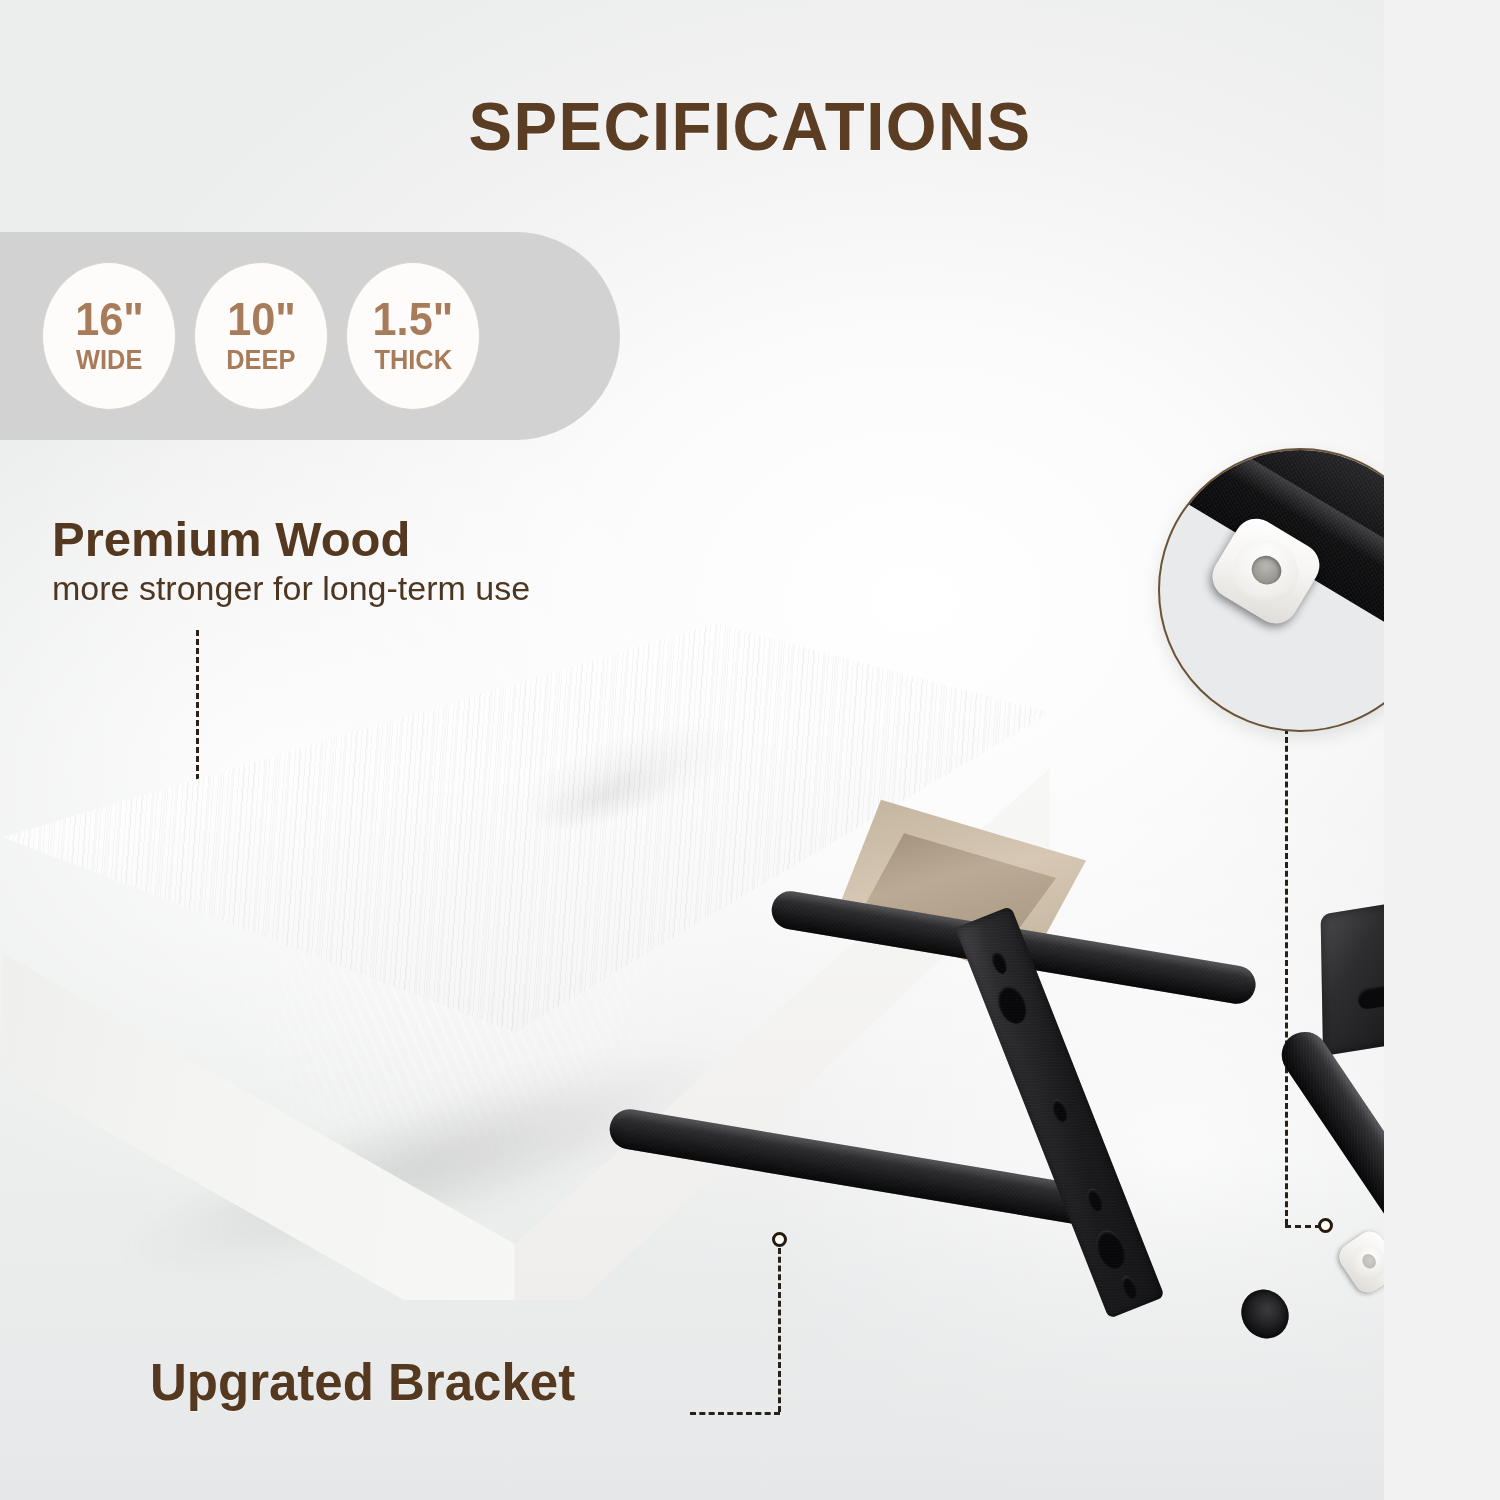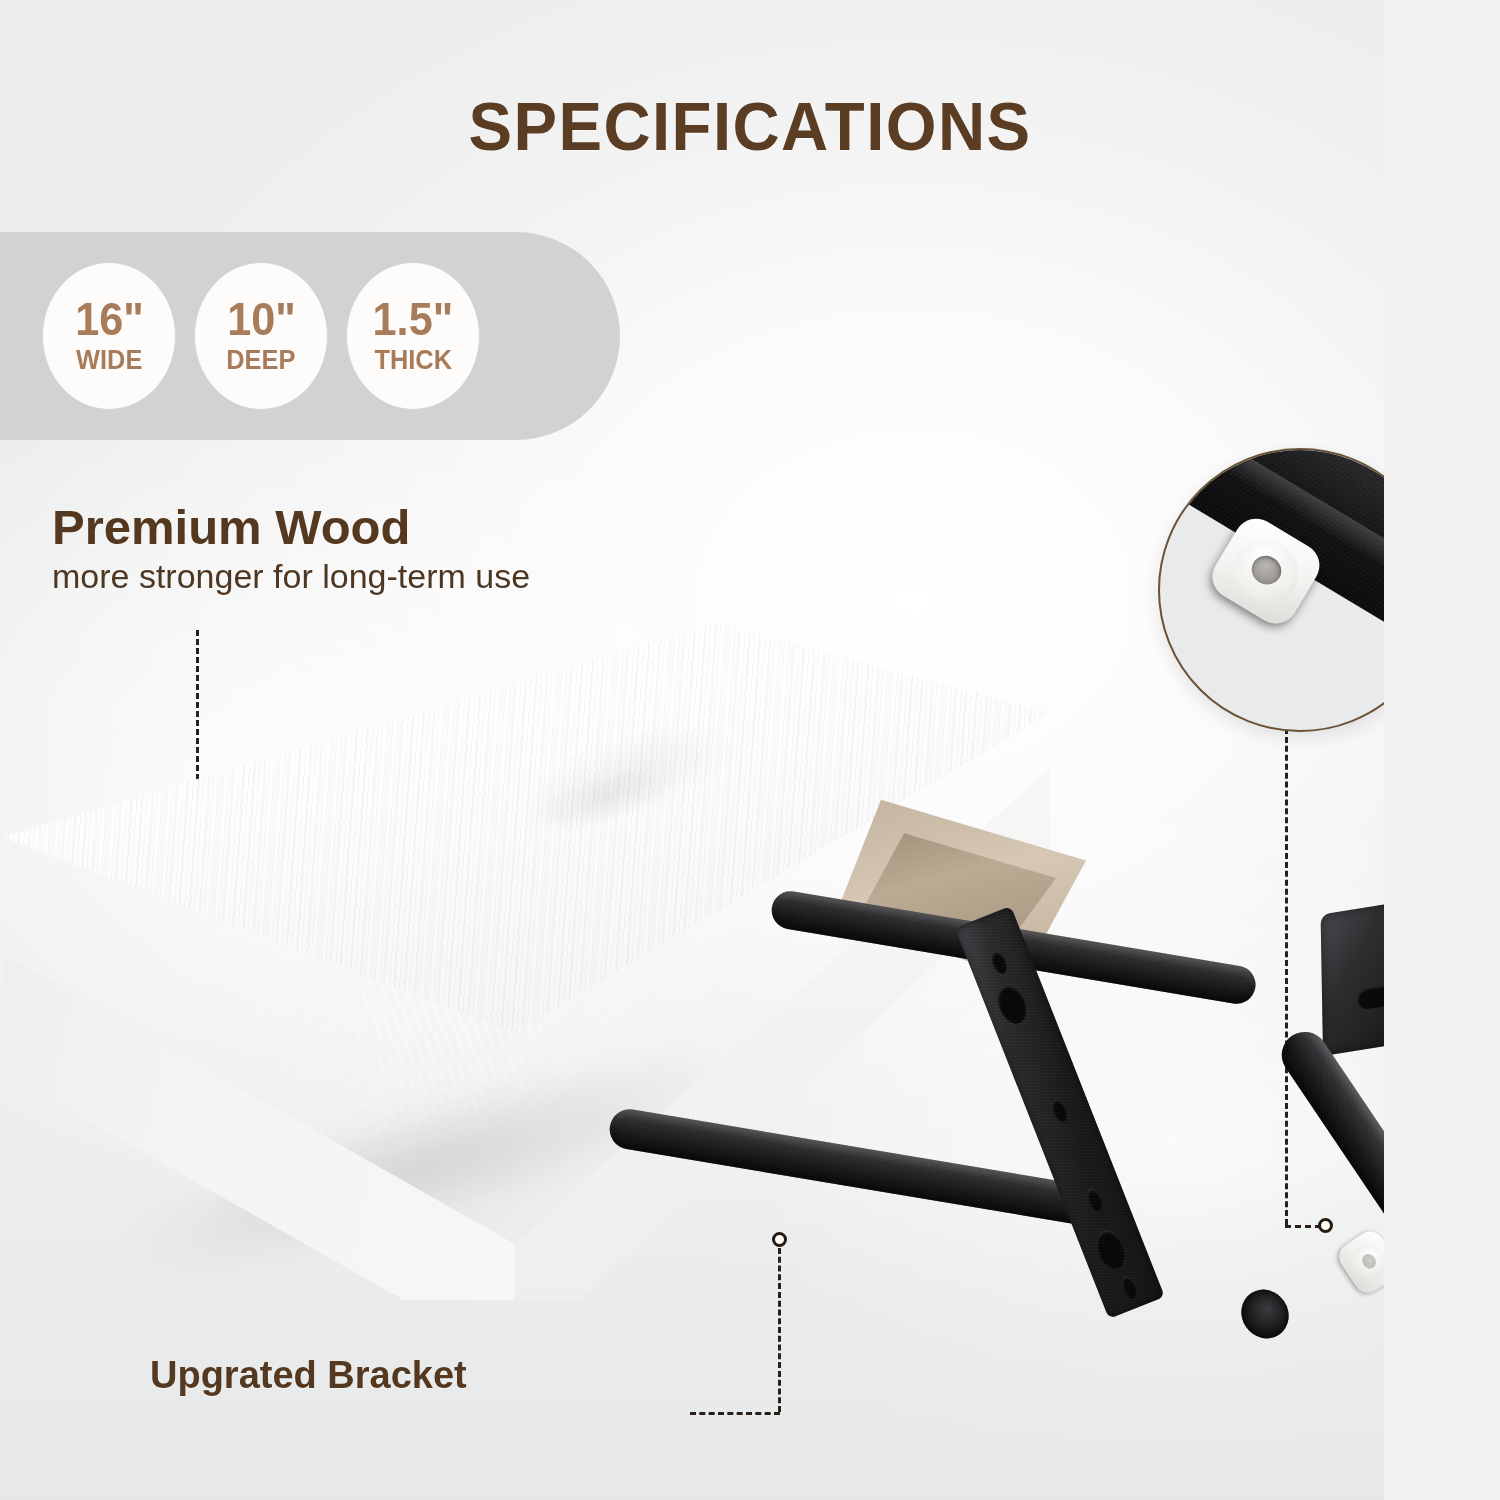--- a/index.html
+++ b/index.html
@@ -59,23 +59,23 @@
   .callout .c-title{
     font-size:49px;font-weight:bold;color:#54381f;line-height:1.05;white-space:nowrap;
     text-shadow:0 1px 0 rgba(255,255,255,.55);
   }
   .callout .c-sub{
     font-size:34px;color:#4e3722;line-height:1.15;white-space:nowrap;margin-top:4px;
     text-shadow:0 1px 0 rgba(255,255,255,.5);
   }
   #callout-stopper{right:48px;top:254px;text-align:right;}
   #callout-stopper .c-title{font-size:52px;}
-  #callout-wood{left:52px;top:502px;}
+  #callout-wood{left:52px;top:514px;}
   #callout-bracket{left:150px;top:1356px;}
-  #callout-bracket .c-title{font-size:38px;text-align:right;}
+  #callout-bracket .c-title{font-size:51px;text-align:right;}
 
   
   .lead{position:absolute;pointer-events:none;}
   .dot{position:absolute;width:15px;height:15px;border-radius:50%;
        background:#fffdf7;border:3px solid #241a10;box-sizing:border-box;}
   .dash-v{position:absolute;width:0;border-left:3px dashed #2a2017;}
   .dash-h{position:absolute;height:0;border-top:3px dashed #2a2017;}
 
   
   #shelf{position:absolute;left:-10px;top:600px;width:1200px;height:720px;}

